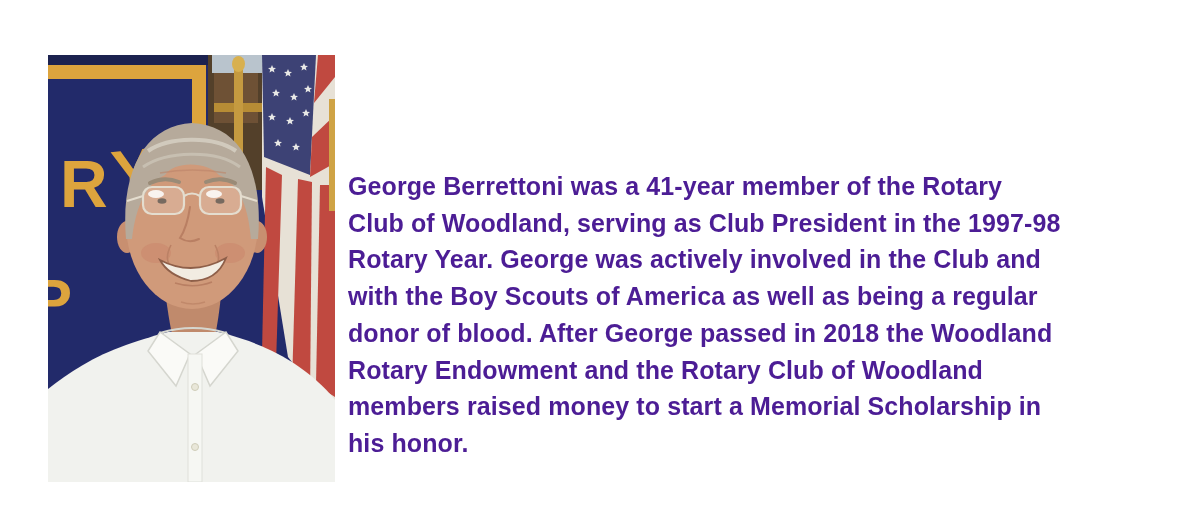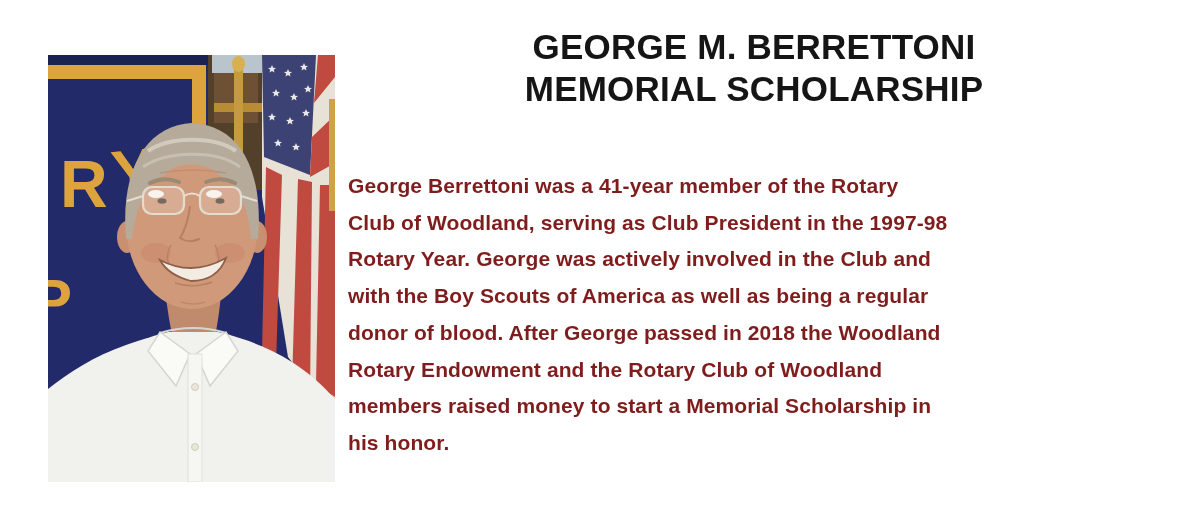--- a/index.html
+++ b/index.html
@@ -33,24 +33,24 @@
     font-weight: bold;
     color: #151515;
     white-space: pre-line;
     letter-spacing: 0.2px;
   }
   .body-text {
     position: absolute;
     left: 348px;
     top: 168px;
     width: 822px;
-    font-size: 21px;
+    font-size: 25px;
     line-height: 36.7px;
     font-weight: bold;
-    color: #7f1d1d;
+    color: #4c1d95;
     white-space: pre-line;
     letter-spacing: 0.1px;
   }
   svg text.banner-letter {
     font-family: "Liberation Sans", sans-serif;
     font-weight: bold;
   }
 </style>
 </head>
 <body>
@@ -172,22 +172,20 @@
 
           <path d="M112,205 Q144,222 178,203 Q169,226 143,226 Q120,220 112,205 Z" fill="#f2ece2" stroke="#8e5f49" stroke-width="1.8"></path>
           <path d="M127,228 Q146,234 164,227" fill="none" stroke="#b97f63" stroke-width="1.6"></path>
 
           <path d="M133,247 Q145,251 157,247" fill="none" stroke="#bb8165" stroke-width="1.4" opacity="0.7"></path>
         </g>
       </g>
     </svg>
   </div>
 
-  <div class="page-title">GEORGE M. BERRETTONI
-MEMORIAL SCHOLARSHIP</div>
 
   <div class="body-text">George Berrettoni was a 41-year member of the Rotary
 Club of Woodland, serving as Club President in the 1997-98
 Rotary Year. George was actively involved in the Club and
 with the Boy Scouts of America as well as being a regular
 donor of blood. After George passed in 2018 the Woodland
 Rotary Endowment and the Rotary Club of Woodland
 members raised money to start a Memorial Scholarship in
 his honor.</div>
 

